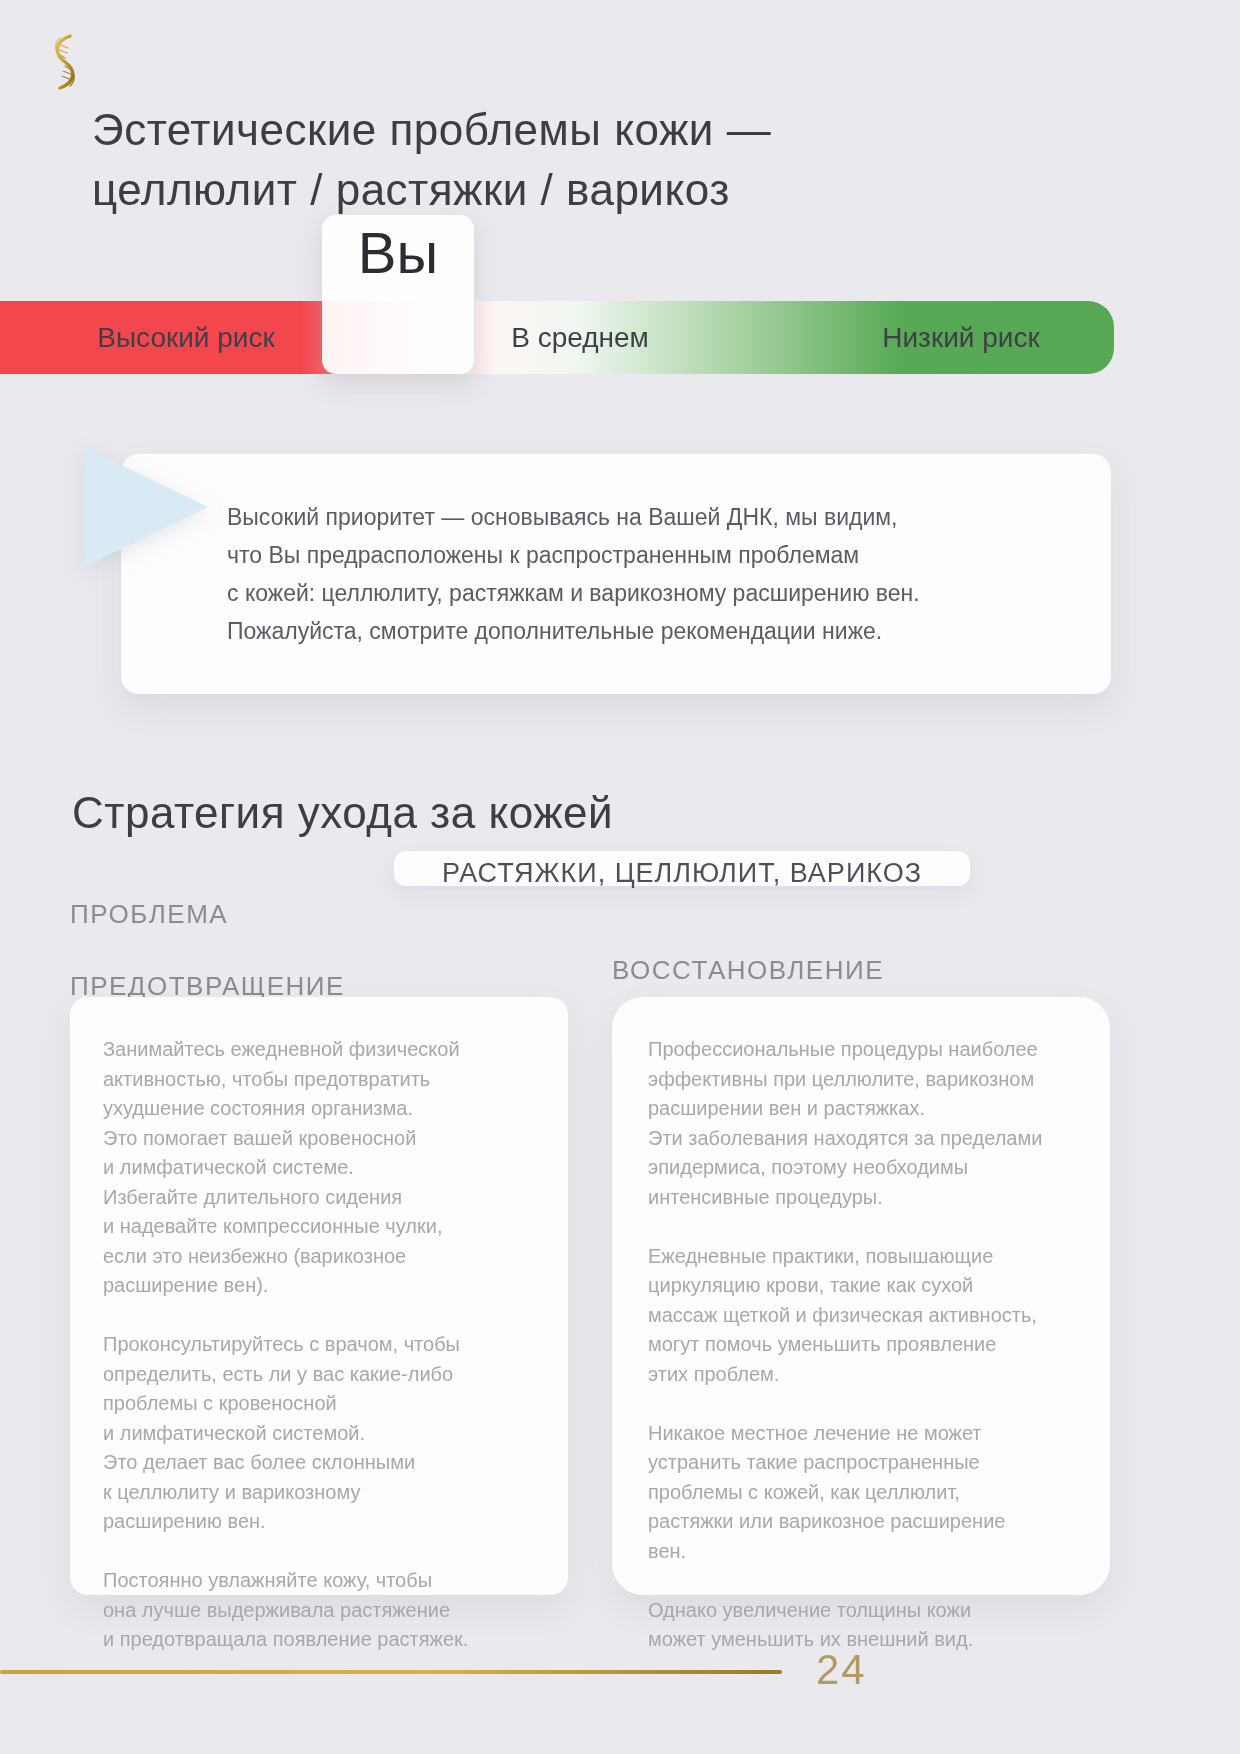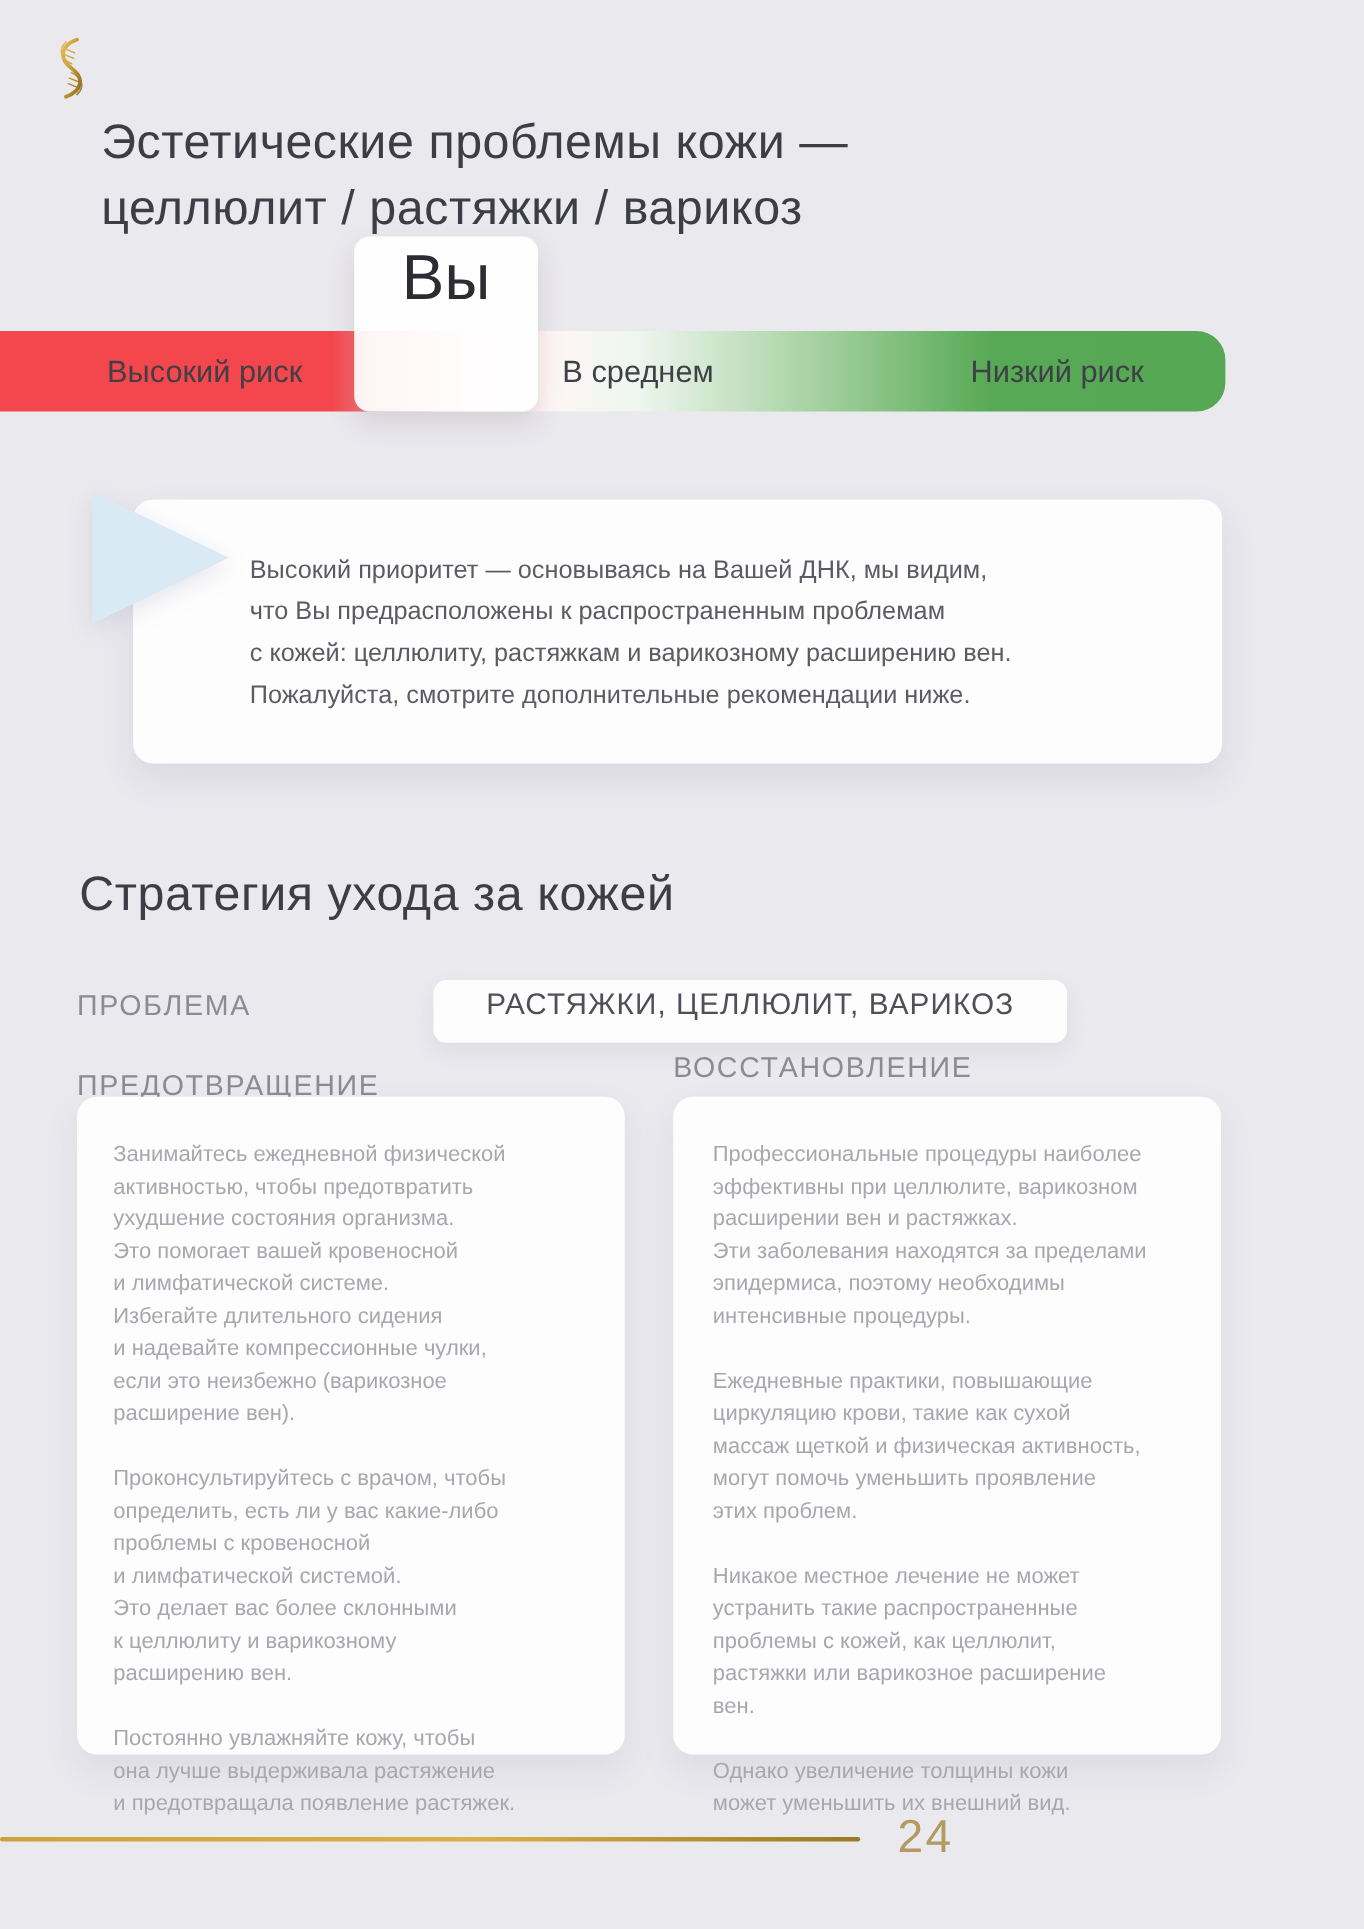--- a/index.html
+++ b/index.html
@@ -35,21 +35,21 @@
   .risk-label{
     position:absolute;top:0;height:73px;line-height:73px;
     font-size:28px;font-weight:300;color:#3f3f47;
     transform:translateX(-50%);white-space:nowrap;
   }
   .risk-label.high{left:186px;}
   .risk-label.medium{left:564px;margin-left:16px;}
   .risk-label.low{left:961px;}
 
   .you-marker{
-    left:322px;top:215px;width:167px;height:159px;
+    left:322px;top:215px;width:152px;height:159px;
     background:rgba(255,255,255,.93);
     border-radius:14px;
     box-shadow:0 10px 24px rgba(120,100,110,.18);
     z-index:2;text-align:center;
   }
   .you-marker span{
     display:inline-block;margin-top:4px;
     font-size:58px;font-weight:100;color:#2c2c33;
   }
 
@@ -77,39 +77,39 @@
   
   .strategy-title{
     left:72px;top:788px;
     font-size:44px;font-weight:100;color:#3d3d45;letter-spacing:.5px;
   }
   .problem-label{
     left:70px;top:899px;
     font-size:26px;font-weight:300;color:#8b8b93;letter-spacing:1.5px;
   }
   .problem-pill{
-    left:394px;top:891px;width:576px;height:57px;
+    left:394px;top:851px;width:576px;height:35px;
     background:#fdfdfe;border-radius:12px;
     box-shadow:0 8px 18px rgba(120,120,140,.10);
     text-align:center;line-height:45px;
     font-size:27px;font-weight:300;color:#4f4f57;letter-spacing:1px;
     white-space:nowrap;
   }
   .col-header{
     top:955px;font-size:26px;font-weight:300;color:#8b8b93;letter-spacing:1.5px;
   }
   .col-header.prevention{left:70px;margin-top:16px;}
   .col-header.restoration{left:612px;}
 
   .strategy-card{
     top:997px;height:598px;background:#fdfdfe;border-radius:18px;
     box-shadow:0 14px 30px rgba(120,120,140,.12);
   }
   .strategy-card.left{left:70px;width:498px;}
-  .strategy-card.right{left:612px;width:498px;}
+  .strategy-card.right{left:612px;width:498px;border-radius:31px;}
   .strategy-card p{
     margin:0;position:absolute;top:38px;
     font-size:20px;font-weight:300;line-height:29.5px;
     color:#a7a7ae;white-space:pre-line;
   }
   .strategy-card.left p{left:33px;}
   .strategy-card.right p{left:36px;}
 
   
   .footer-line{

